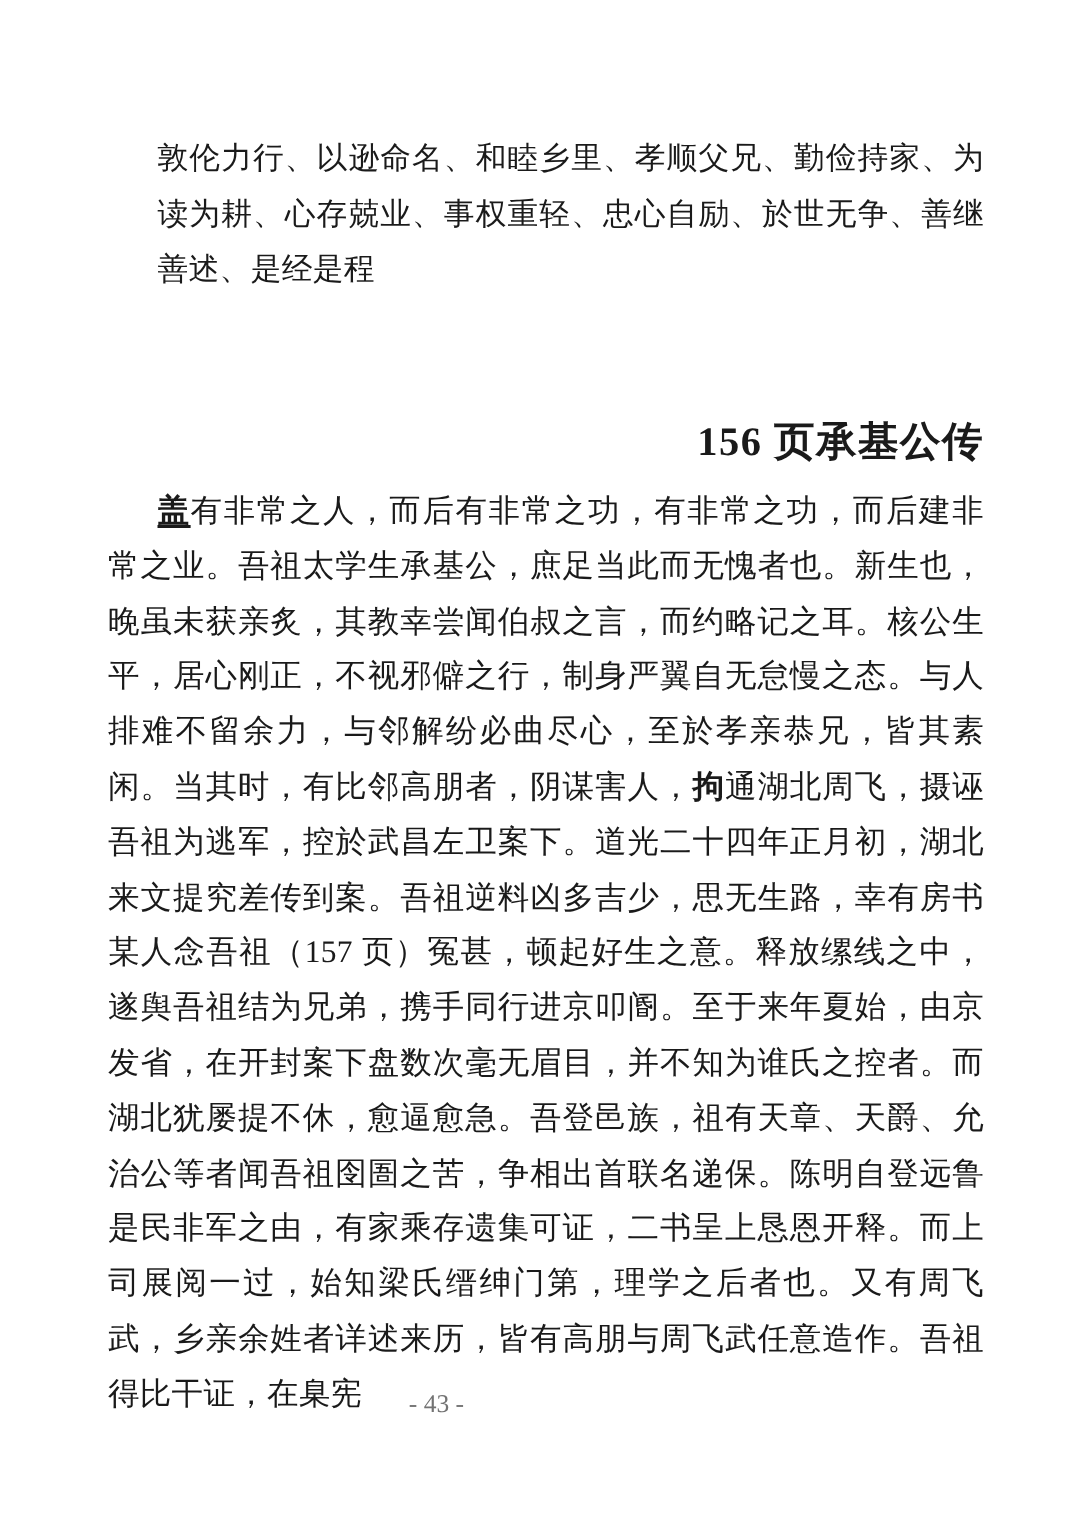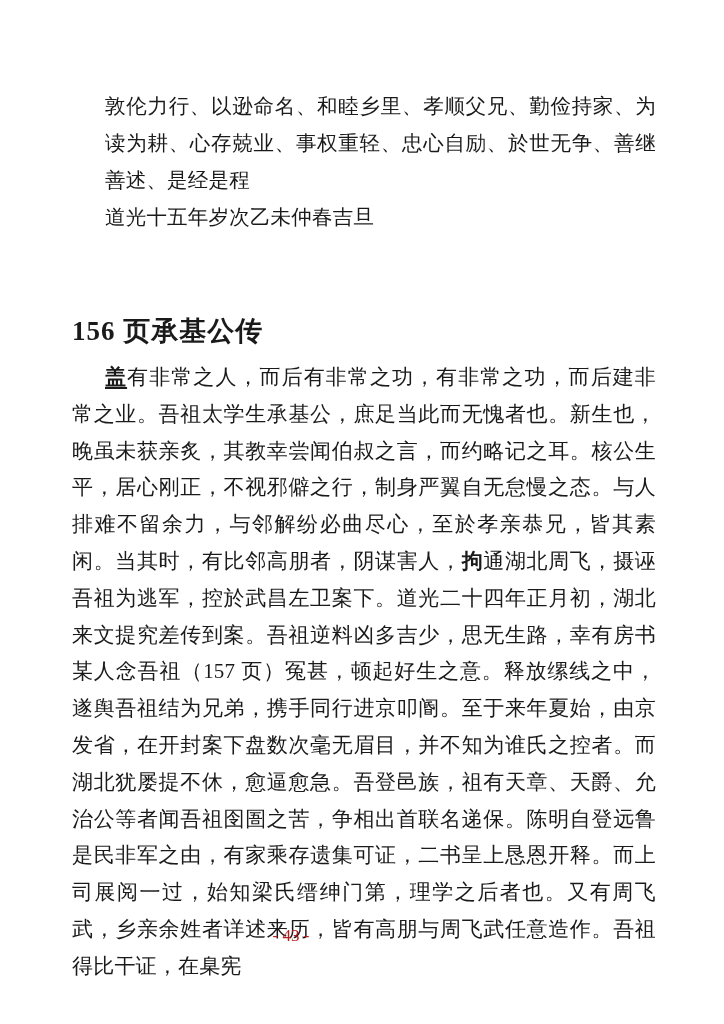--- a/index.html
+++ b/index.html
@@ -28,21 +28,21 @@
   }
   .intro p {
     margin: 0;
     font-size: 20.5px;
     line-height: 37px;
     text-align: justify;
     letter-spacing: 0.2px;
   }
   .heading {
     margin-top: 76px;
-    text-align: left;
+    text-align: right;
     font-size: 27px;
     font-weight: bold;
     line-height: 38px;
     letter-spacing: 1px;
   }
   .body-text {
     margin: 9px 0 0 0;
     font-size: 21px;
     line-height: 36.8px;
     text-align: justify;
@@ -58,32 +58,31 @@
     font-weight: bold;
   }
   .footer {
     position: absolute;
     left: 0;
     top: 925px;
     width: 582px;
     text-align: center;
     font-size: 17px;
     line-height: 22px;
-    color: #b91c1c;
+    color: #737373;
   }
 </style>
 </head>
 <body>
 
 <div class="page">
   <div class="content">
 
     <div class="intro">
       <p>敦伦力行、以逊命名、和睦乡里、孝顺父兄、勤俭持家、为读为耕、心存兢业、事权重轻、忠心自励、於世无争、善继善述、是经是程</p>
-      <p>道光十五年岁次乙未仲春吉旦</p>
     </div>
 
     <div class="heading">156 页承基公传</div>
 
     <p class="body-text"><span class="lead-char">盖</span><span>有非常之人，而后有非常之功，有非常之功，而后建非常之业。吾祖太学生承基公，庶足当此而无愧者也。新生也，晚虽未获亲炙，其教幸尝闻伯叔之言，而约略记之耳。核公生平，居心刚正，不视邪僻之行，制身严翼自无怠慢之态。与人排难不留余力，与邻解纷必曲尽心，至於孝亲恭兄，皆其素闲。当其时，有比邻高朋者，阴谋害人，</span><span class="bold-char">拘</span><span>通湖北周飞，摄诬吾祖为逃军，控於武昌左卫案下。道光二十四年正月初，湖北来文提究差传到案。吾祖逆料凶多吉少，思无生路，幸有房书某人念吾祖（157 页）冤甚，顿起好生之意。释放缧线之中，遂舆吾祖结为兄弟，携手同行进京叩阍。至于来年夏始，由京发省，在开封案下盘数次毫无眉目，并不知为谁氏之控者。而湖北犹屡提不休，愈逼愈急。吾登邑族，祖有天章、天爵、允治公等者闻吾祖囹圄之苦，争相出首联名递保。陈明自登远鲁是民非军之由，有家乘存遗集可证，二书呈上恳恩开释。而上司展阅一过，始知梁氏缙绅门第，理学之后者也。又有周飞武，乡亲余姓者详述来历，皆有高朋与周飞武任意造作。吾祖得比干证，在臬宪</span></p>
 
   </div>
 
   <div class="footer">- 43 -</div>
 </div>

